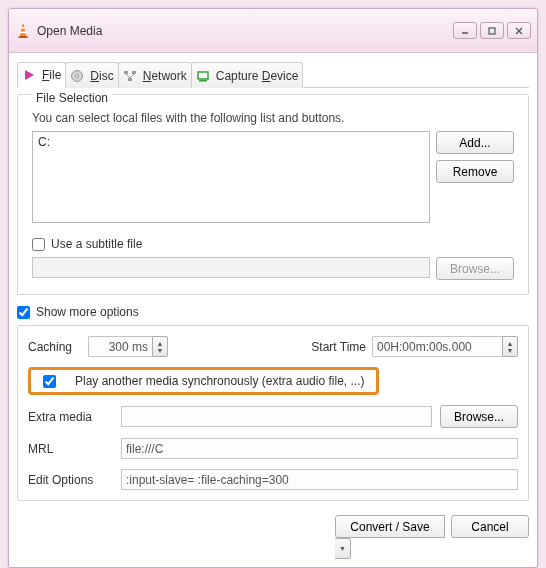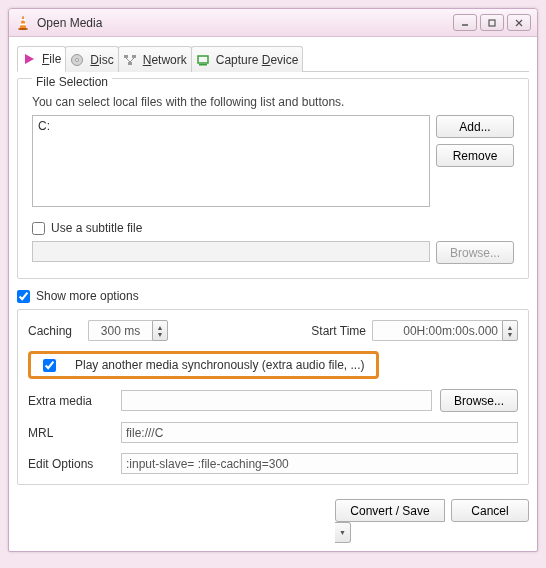--- a/index.html
+++ b/index.html
@@ -15,21 +15,21 @@
   .window {
     background: #fff;
     border: 1px solid #c9a9c3;
     border-radius: 4px 4px 2px 2px;
     overflow: hidden;
     box-shadow: 0 0 3px rgba(0,0,0,0.15);
   }
   .titlebar {
     display: flex;
     align-items: center;
-    height: 28px;
+    height: 44px;
     background: linear-gradient(#fdf4fa, #f2dcea);
     border-bottom: 1px solid #d8c2d2;
     padding: 0 6px;
   }
   .titlebar .title {
     margin-left: 6px;
     font-size: 12px;
     color: #333;
     flex: 1;
   }
@@ -187,40 +187,40 @@
   }
   .grid-row .lbl{
     min-width:60px;
   }
   .spin{
     display:flex;
     align-items:center;
   }
   .spin .text-input{
     width:64px;
-    text-align:center;
+    text-align:right;
     border-right:none;
     border-radius:2px 0 0 2px;
   }
   .spin .arrows,
   .combo-arrow{
     width:16px;height:21px;
     border:1px solid #adadad;
     border-radius:0 2px 2px 0;
     background:linear-gradient(#fafafa,#e7e7e7);
     display:flex;flex-direction:column;
     justify-content:center;align-items:center;
     font-size:7px;line-height:7px;color:#555;
   }
   .starttime-wrap{
     margin-left:auto;
     display:flex;align-items:center;gap:6px;
   }
   .starttime-wrap .text-input{
-    width:130px;text-align:right;
+    width:130px;text-align:left;
     border-right:none;border-radius:2px 0 0 2px;
   }
   .highlight-box{
     border:3px solid #e58a24;
     border-radius:4px;
     padding:4px 12px;
     display:inline-flex;
     align-items:center;
     gap:19px;
     margin-bottom:10px;

